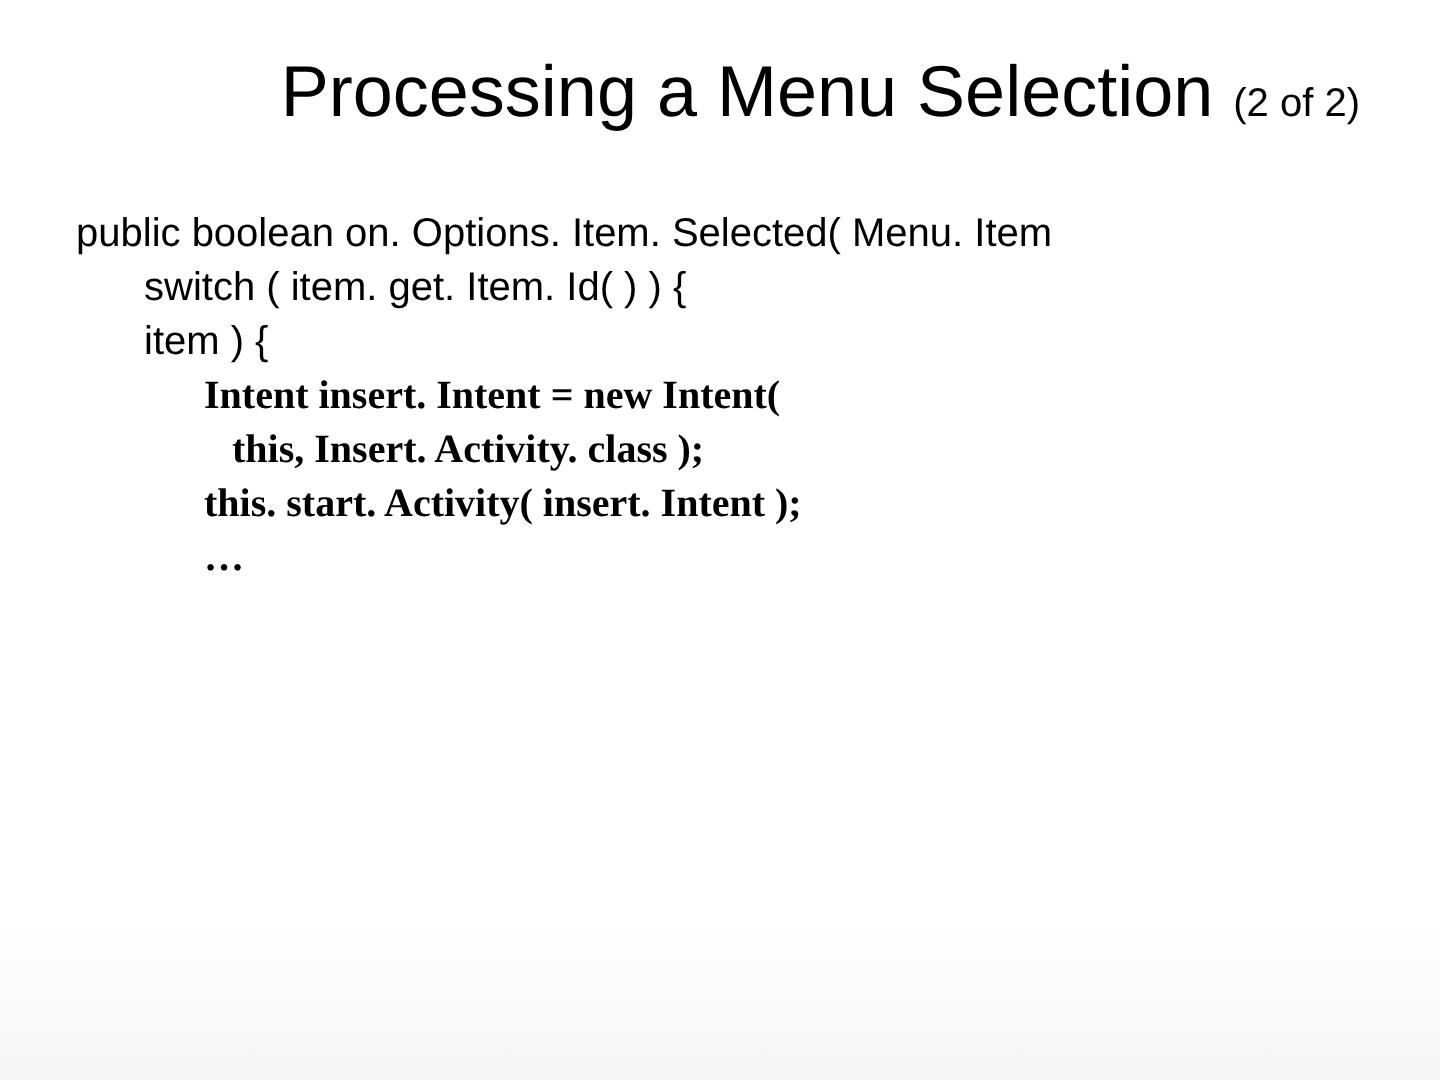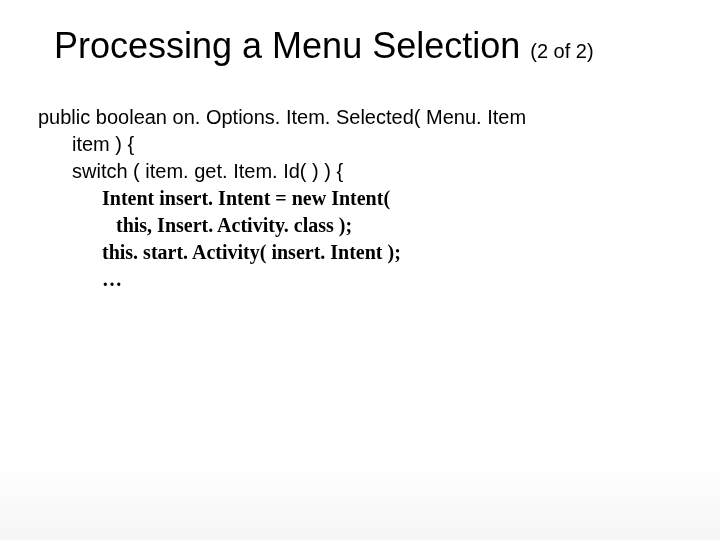--- a/index.html
+++ b/index.html
@@ -20,20 +20,21 @@
     background: linear-gradient(to bottom, #ffffff 0%, #ffffff 85%, #f6f6f6 100%);
   }
   .title {
     position: absolute;
     top: 26px;
     left: 54px;
     right: 40px;
     font-size: 36px;
     font-weight: 400;
     line-height: 1.1;
+    text-align: right;
   }
   .pager {
     font-size: 20px;
     vertical-align: baseline;
   }
   .body {
     position: absolute;
     top: 104px;
     left: 38px;
     right: 40px;
@@ -63,22 +64,22 @@
 <body>
 <div class="slide">
 
   <div class="title">
     <span>Processing a Menu Selection </span>
     <span class="pager">(2 of 2)</span>
   </div>
 
   <div class="body">
     <div class="l1">public boolean on. Options. Item. Selected( Menu. Item</div>
+    <div class="l2">switch ( item. get. Item. Id( ) ) {</div>
     <div class="l2">item ) {</div>
-    <div class="l2">switch ( item. get. Item. Id( ) ) {</div>
     <div class="l4 bold">Intent insert. Intent = new Intent(</div>
     <div class="l5 bold">this, Insert. Activity. class );</div>
     <div class="l4 bold">this. start. Activity( insert. Intent );</div>
     <div class="l4 bold">…</div>
   </div>
 
   <div class="copyright">
   </div>
 
 </div>

